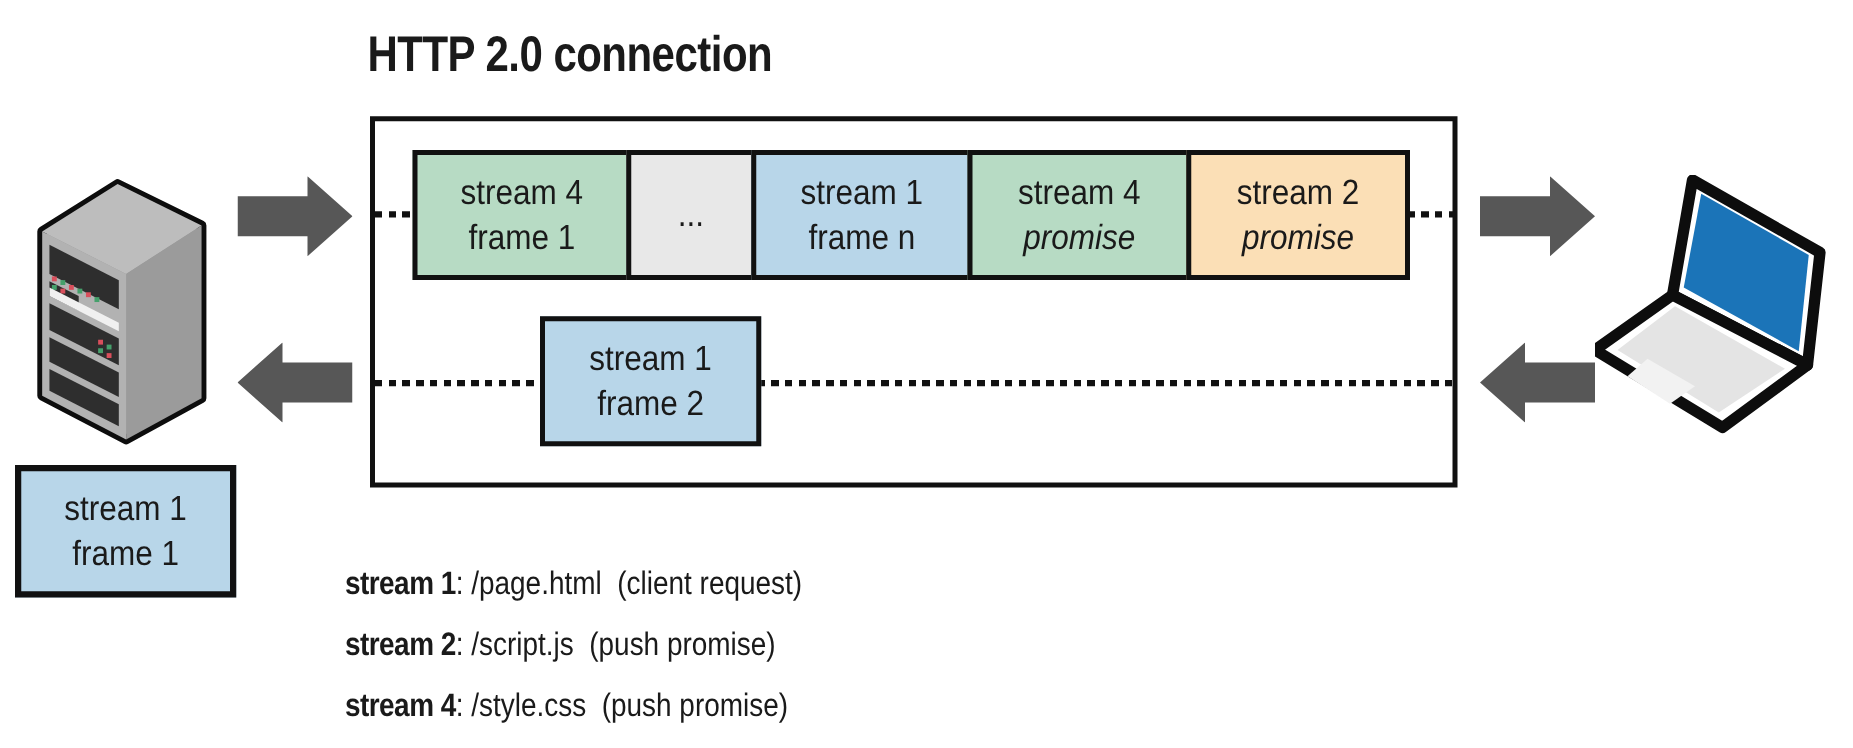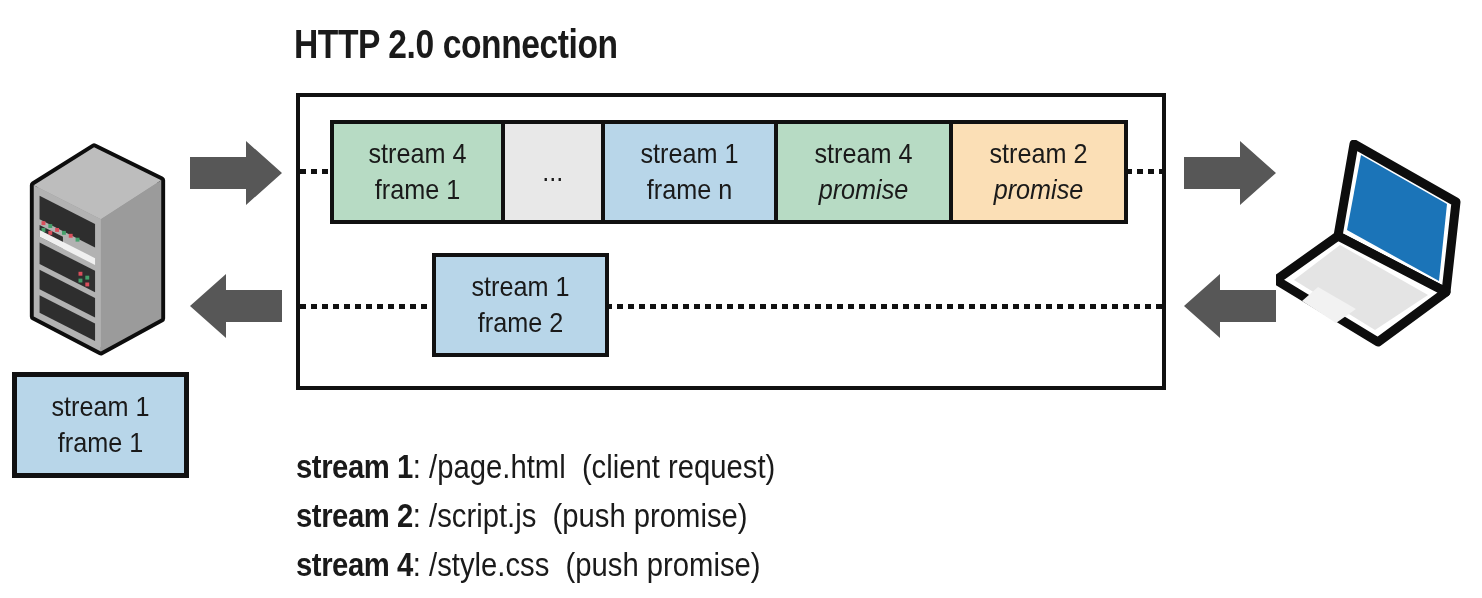--- a/index.html
+++ b/index.html
@@ -42,21 +42,21 @@
   }
   .dot-a{left:300px;top:169px;width:32px;}
   .dot-b{left:1126px;top:169px;width:37px;}
   .dot-c{left:300px;top:304px;width:134px;}
   .dot-d{left:606px;top:304px;width:557px;}
   .arrow{position:absolute;width:92px;height:64px;color:var(--c-arrow,#575757);}
   .arrow-tl{left:190px;top:141px;} .arrow-bl{left:190px;top:274px;}
   .arrow-tr{left:1184px;top:141px;} .arrow-br{left:1184px;top:274px;}
   .server-svg{position:absolute;left:24px;top:130px;width:146px;height:232px;}
   .laptop-svg{position:absolute;left:1276px;top:140px;width:190px;height:212px;}
-  .legend{position:absolute;left:296px;top:442px;font-size:34px;line-height:49px;}
+  .legend{position:absolute;left:276px;top:442px;font-size:26px;line-height:49px;}
   .legend-line{transform:scaleX(0.86);transform-origin:left center;white-space:pre;}
   .legend-stream{font-weight:bold;letter-spacing:-0.5px;}
 </style>
 </head>
 <body>
 
 <div class="canvas">
 
   <div class="title">HTTP 2.0 connection</div>
 

